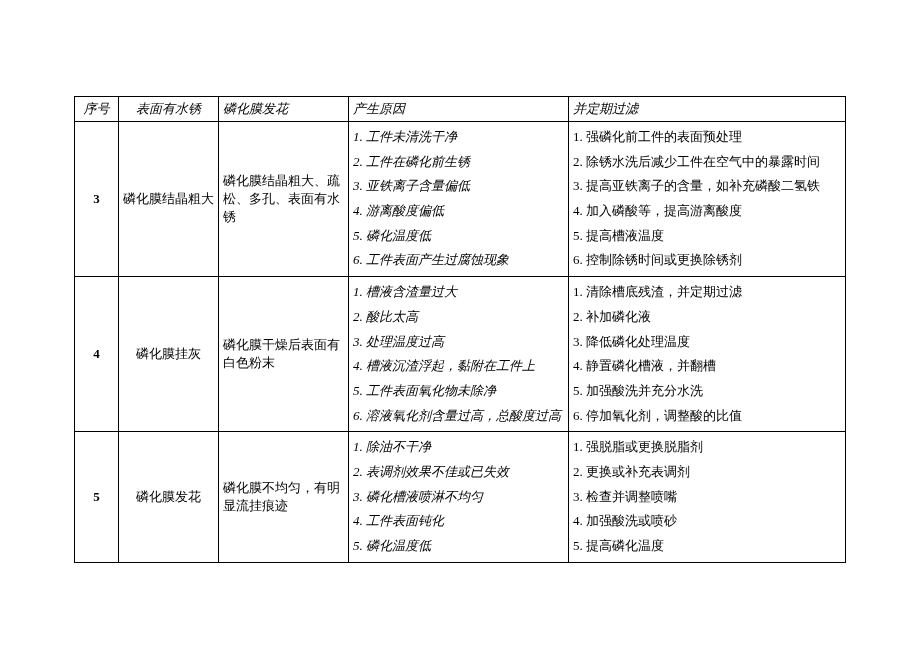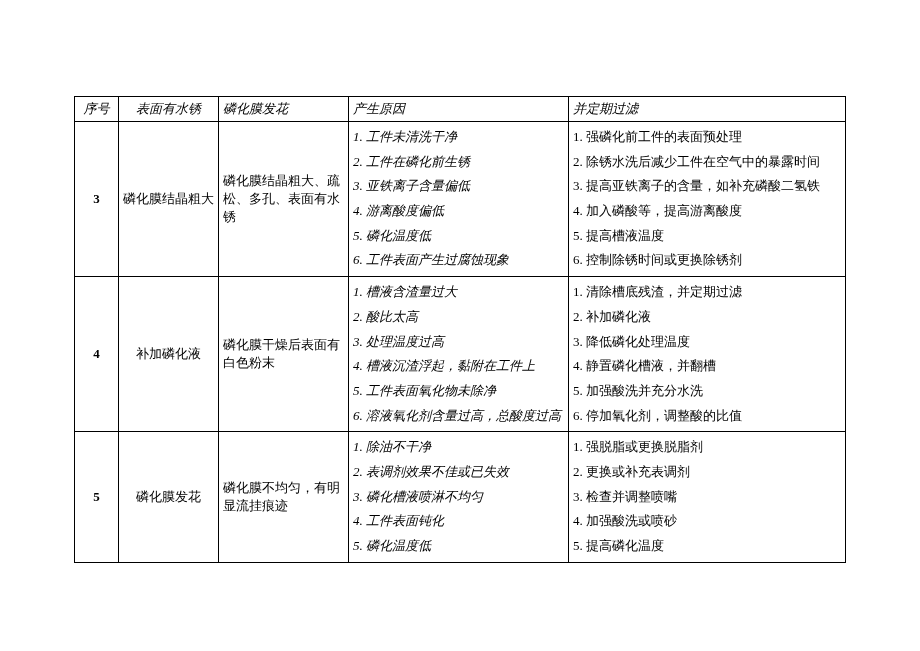--- a/index.html
+++ b/index.html
@@ -72,21 +72,21 @@
         <td class="col-sol list-line">1. 强磷化前工件的表面预处理
 2. 除锈水洗后减少工件在空气中的暴露时间
 3. 提高亚铁离子的含量，如补充磷酸二氢铁
 4. 加入磷酸等，提高游离酸度
 5. 提高槽液温度
 6. 控制除锈时间或更换除锈剂</td>
       </tr>
 
       <tr>
         <td class="idx col-idx">4</td>
-        <td class="center col-qa">补加磷化液</td>
+        <td class="center col-qa">磷化膜挂灰</td>
         <td class="col-app">磷化膜干燥后表面有白色粉末</td>
         <td class="col-cause list-line">1. 槽液含渣量过大
 2. 酸比太高
 3. 处理温度过高
 4. 槽液沉渣浮起，黏附在工件上
 5. 工件表面氧化物未除净
 6. 溶液氧化剂含量过高，总酸度过高</td>
         <td class="col-sol list-line">1. 清除槽底残渣，并定期过滤
 2. 补加磷化液
 3. 降低磷化处理温度

